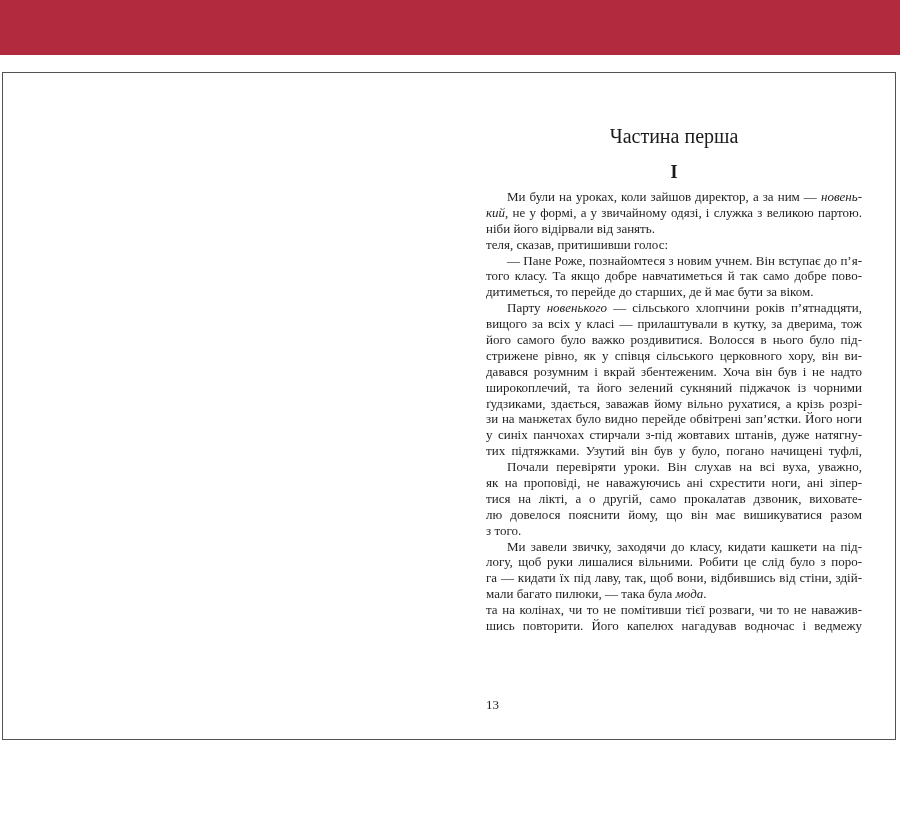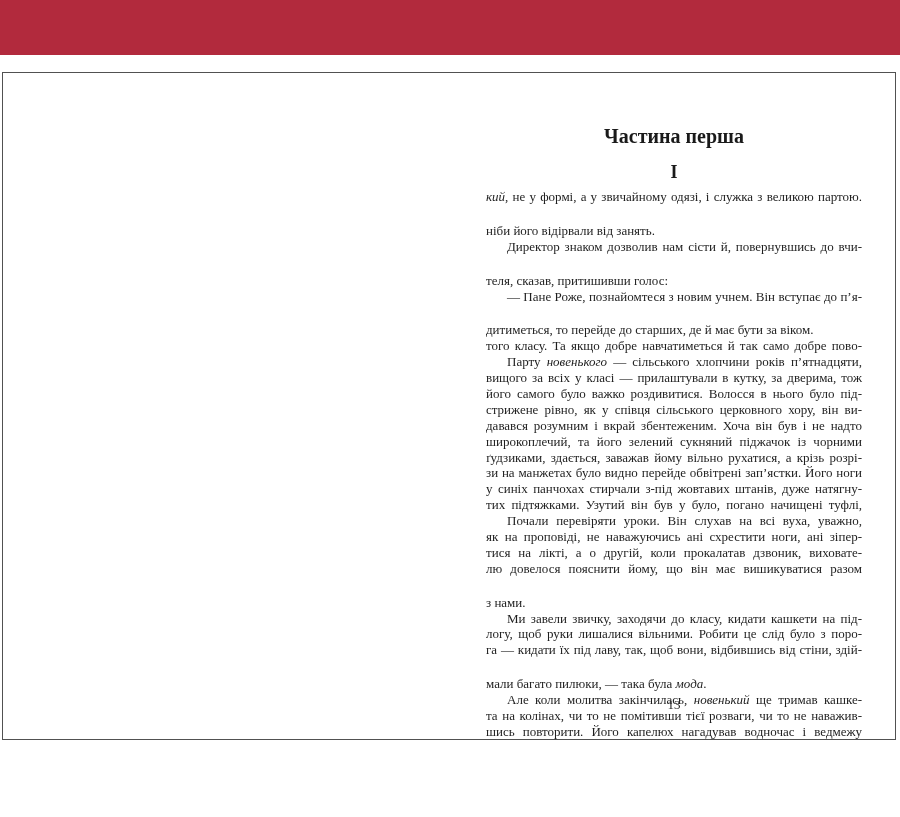--- a/index.html
+++ b/index.html
@@ -24,21 +24,21 @@
   }
   .text-col {
     position: absolute; left: 486px; top: 0;
     width: 376px; height: 817px;
     color: #1f1f1f;
   }
   .part-title {
     position: absolute; top: 125px; left: 0;
     width: 100%;
     text-align: center;
-    font-size: 20px; font-weight: 700;
+    font-size: 20px; font-weight: 400;
     line-height: 22px;
     color: #1a1a1a;
   }
   .chapter-numeral {
     position: absolute; top: 161px; left: 0;
     width: 100%;
     text-align: center;
     font-size: 18px; font-weight: 600;
     line-height: 22px;
     color: #1a1a1a;
@@ -51,65 +51,63 @@
     color: #1e1e1e;
   }
   .line {
     text-align: justify;
     text-align-last: justify;
     white-space: normal;
     height: 15.9px;
     overflow: visible;
   }
   .line.first { text-indent: 21px; }
-  .line.last { text-align-last: left; margin-top: 18px; }
+  .line.last { text-align-last: left; }
   .line i { font-style: italic; }
   .page-number {
     position: absolute; top: 697px; left: 0;
     width: 100%;
-    text-align: center;
     font-size: 13px;
     color: #1e1e1e;
   }
 </style>
 </head>
 <body>
 
 <div class="top-bar"></div>
 
 <div class="page"></div>
 
 <div class="text-col">
   <div class="part-title">Частина перша</div>
   <div class="chapter-numeral">I</div>
   <div class="body-text">
+      <div class="line first">Ми були на уроках, коли зайшов директор, а за ним — <i>новень-</i></div>
       <div class="line"><i>кий</i>, не у формі, а у звичайному одязі, і служка з великою партою.</div>
       <div class="line last">ніби його відірвали від занять.</div>
-      <div class="line first">Директор знаком дозволив нам сісти й, повернувшись до вчи-</div>
       <div class="line last">теля, сказав, притишивши голос:</div>
       <div class="line first">— Пане Роже, познайомтеся з новим учнем. Він вступає до п’я-</div>
+      <div class="line">того класу. Та якщо добре навчатиметься й так само добре пово-</div>
       <div class="line last">дитиметься, то перейде до старших, де й має бути за віком.</div>
-      <div class="line">того класу. Та якщо добре навчатиметься й так само добре пово-</div>
       <div class="line first">Парту <i>новенького</i> — сільського хлопчини років п’ятнадцяти,</div>
       <div class="line">вищого за всіх у класі — прилаштували в кутку, за дверима, тож</div>
       <div class="line">його самого було важко роздивитися. Волосся в нього було під-</div>
       <div class="line">стрижене рівно, як у співця сільського церковного хору, він ви-</div>
       <div class="line">давався розумним і вкрай збентеженим. Хоча він був і не надто</div>
       <div class="line">широкоплечий, та його зелений сукняний піджачок із чорними</div>
       <div class="line">ґудзиками, здається, заважав йому вільно рухатися, а крізь розрі-</div>
       <div class="line">зи на манжетах було видно перейде обвітрені зап’ястки. Його ноги</div>
       <div class="line">у синіх панчохах стирчали з-під жовтавих штанів, дуже натягну-</div>
       <div class="line">тих підтяжками. Узутий він був у було, погано начищені туфлі,</div>
       <div class="line first">Почали перевіряти уроки. Він слухав на всі вуха, уважно,</div>
       <div class="line">як на проповіді, не наважуючись ані схрестити ноги, ані зіпер-</div>
-      <div class="line">тися на лікті, а о другій, коли прокалатав дзвоник, виховате-</div>
+      <div class="line">тися на лікті, а о другій, само прокалатав дзвоник, виховате-</div>
       <div class="line">лю довелося пояснити йому, що він має вишикуватися разом</div>
-      <div class="line last">з нами.</div>
+      <div class="line last">з того.</div>
       <div class="line first">Ми завели звичку, заходячи до класу, кидати кашкети на під-</div>
       <div class="line">логу, щоб руки лишалися вільними. Робити це слід було з поро-</div>
       <div class="line">га — кидати їх під лаву, так, щоб вони, відбившись від стіни, здій-</div>
       <div class="line last">мали багато пилюки, — така була <i>мода</i>.</div>
-      <div class="line first">Але коли молитва закінчилась, <i>новенький</i> ще тримав кашке-</div>
       <div class="line">та на колінах, чи то не помітивши тієї розваги, чи то не наважив-</div>
       <div class="line">шись повторити. Його капелюх нагадував водночас і ведмежу</div>
     </div>
   <div class="page-number">13</div>
 </div>
 
 </body></html>

